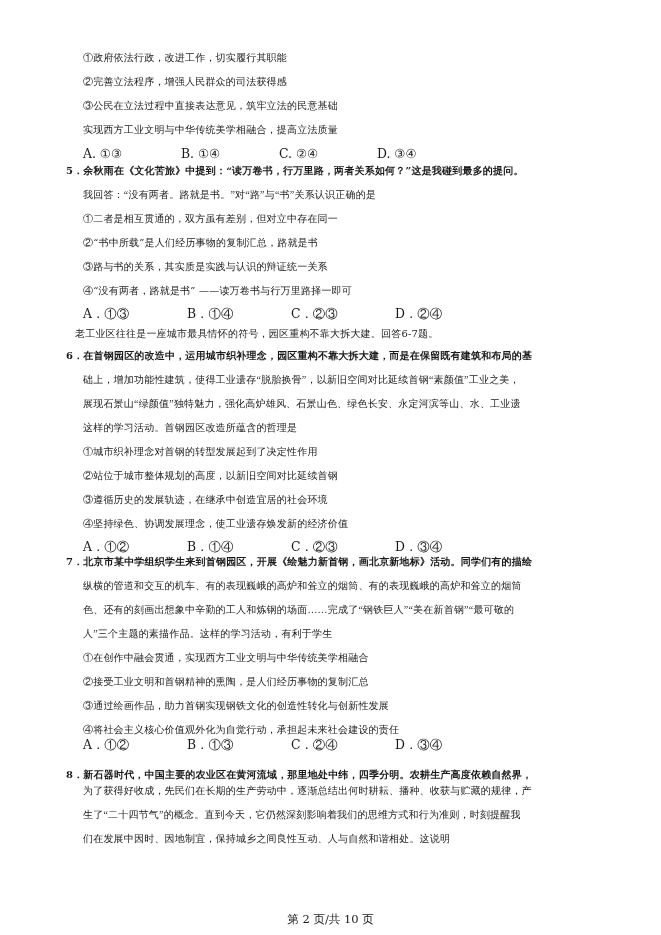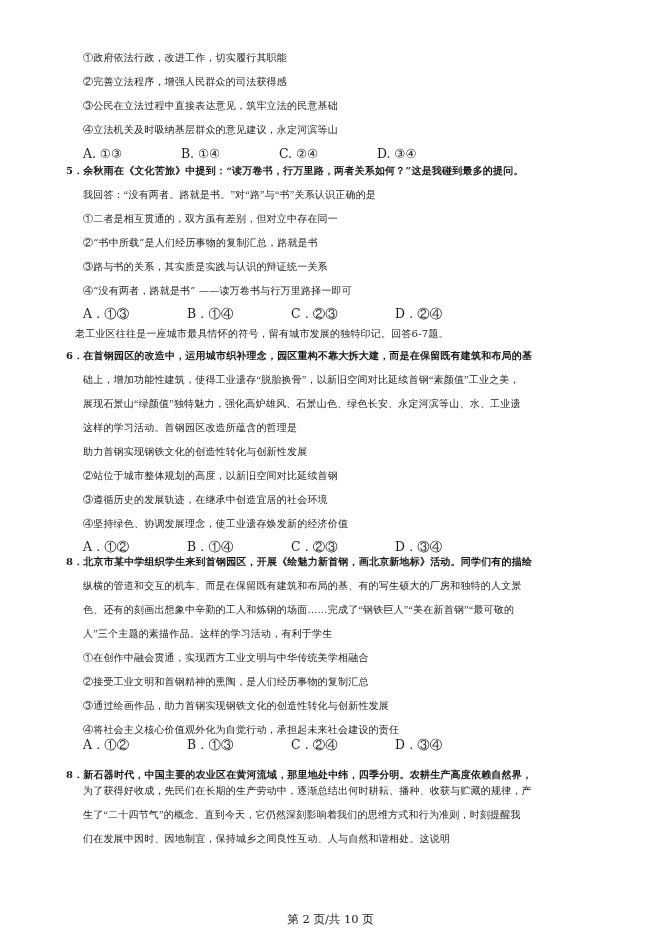--- a/index.html
+++ b/index.html
@@ -13,60 +13,60 @@
   .choices { position:absolute; left:83px; font-size:12.4px; line-height:16px; white-space:nowrap; }
   .choices span { position:absolute; top:0; }
   .footer { position:absolute; top:912px; left:0; width:661px; text-align:center; font-size:11.5px; }
 </style>
 </head>
 <body>
 
 <div class="line opt" style="top:50px">①政府依法行政，改进工作，切实履行其职能</div>
 <div class="line opt" style="top:74px">②完善立法程序，增强人民群众的司法获得感</div>
 <div class="line opt" style="top:98px">③公民在立法过程中直接表达意见，筑牢立法的民意基础</div>
-<div class="line opt" style="top:122px">④立法机关及时吸纳基层群众的意见建议，永定河滨等山</div>
+<div class="line opt" style="top:122px">实现西方工业文明与中华传统美学相融合，提高立法质量</div>
 <div class="choices" style="top:146px">
   <span style="left:0">A. ①③</span>
   <span style="left:98px">B. ①④</span>
   <span style="left:196px">C. ②④</span>
   <span style="left:294px">D. ③④</span>
 </div>
 
 <div class="line q" style="top:163px">5．余秋雨在《文化苦旅》中提到：“读万卷书，行万里路，两者关系如何？”这是我碰到最多的提问。</div>
 <div class="line cont" style="top:187px">我回答：“没有两者。路就是书。”对“路”与“书”关系认识正确的是</div>
 <div class="line opt" style="top:211px">①二者是相互贯通的，双方虽有差别，但对立中存在同一</div>
 <div class="line opt" style="top:235px">②“书中所载”是人们经历事物的复制汇总，路就是书</div>
 <div class="line opt" style="top:259px">③路与书的关系，其实质是实践与认识的辩证统一关系</div>
 <div class="line opt" style="top:283px">④“没有两者，路就是书” ——读万卷书与行万里路择一即可</div>
 <div class="choices" style="top:306px">
   <span style="left:0">A．①③</span>
   <span style="left:104px">B．①④</span>
   <span style="left:208px">C．②③</span>
   <span style="left:312px">D．②④</span>
 </div>
 
-<div class="line intro" style="top:326px">老工业区往往是一座城市最具情怀的符号，留有城市发展的独特印记。回答6-7题。</div>
+<div class="line intro" style="top:326px">老工业区往往是一座城市最具情怀的符号，园区重构不靠大拆大建。回答6-7题。</div>
 
 <div class="line q" style="top:348px">6．在首钢园区的改造中，运用城市织补理念，园区重构不靠大拆大建，而是在保留既有建筑和布局的基</div>
 <div class="line cont" style="top:372px">础上，增加功能性建筑，使得工业遗存“脱胎换骨”，以新旧空间对比延续首钢“素颜值”工业之美，</div>
 <div class="line cont" style="top:396px">展现石景山“绿颜值”独特魅力，强化高炉雄风、石景山色、绿色长安、永定河滨等山、水、工业遗</div>
 <div class="line cont" style="top:420px">这样的学习活动。首钢园区改造所蕴含的哲理是</div>
-<div class="line opt" style="top:444px">助力首钢实现钢铁文化的创造性转化与创新性发展</div>
+<div class="line opt" style="top:444px">①城市织补理念对首钢的转型发展起到了决定性作用</div>
 <div class="line opt" style="top:468px">②站位于城市整体规划的高度，以新旧空间对比延续首钢</div>
 <div class="line opt" style="top:492px">③遵循历史的发展轨迹，在继承中创造宜居的社会环境</div>
 <div class="line opt" style="top:516px">④坚持绿色、协调发展理念，使工业遗存焕发新的经济价值</div>
 <div class="choices" style="top:539px">
   <span style="left:0">A．①②</span>
   <span style="left:104px">B．①④</span>
   <span style="left:208px">C．②③</span>
   <span style="left:312px">D．③④</span>
 </div>
 
-<div class="line q" style="top:554px">8．北京市某中学组织学生来到首钢园区，开展《绘魅力新首钢，画北京新地标》活动。同学们有的描绘</div>
-<div class="line cont" style="top:578px">纵横的管道和交互的机车、而是在保留既有建筑和布局的基、有的写生硕大的厂房和独特的人文景</div>
+<div class="line q" style="top:554px">7．北京市某中学组织学生来到首钢园区，开展《绘魅力新首钢，画北京新地标》活动。同学们有的描绘</div>
+<div class="line cont" style="top:578px">纵横的管道和交互的机车、有的表现巍峨的高炉和耸立的烟筒、有的表现巍峨的高炉和耸立的烟筒</div>
 <div class="line cont" style="top:602px">色、还有的刻画出想象中辛勤的工人和炼钢的场面……完成了“钢铁巨人”“美在新首钢”“最可敬的</div>
 <div class="line cont" style="top:626px">人”三个主题的素描作品。这样的学习活动，有利于学生</div>
 <div class="line opt" style="top:650px">①在创作中融会贯通，实现西方工业文明与中华传统美学相融合</div>
 <div class="line opt" style="top:674px">②接受工业文明和首钢精神的熏陶，是人们经历事物的复制汇总</div>
 <div class="line opt" style="top:698px">③通过绘画作品，助力首钢实现钢铁文化的创造性转化与创新性发展</div>
 <div class="line opt" style="top:722px">④将社会主义核心价值观外化为自觉行动，承担起未来社会建设的责任</div>
 <div class="choices" style="top:737px">
   <span style="left:0">A．①②</span>
   <span style="left:104px">B．①③</span>
   <span style="left:208px">C．②④</span>

